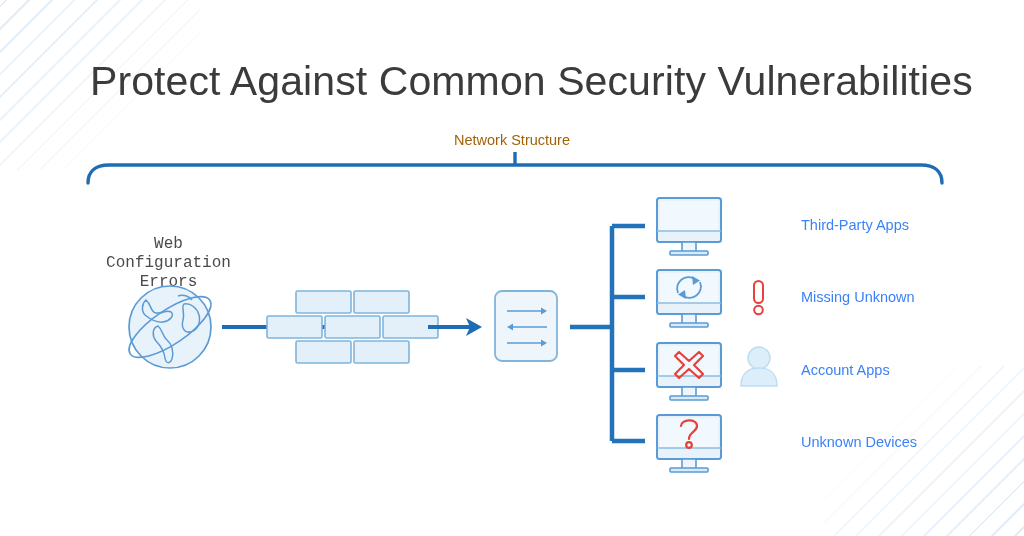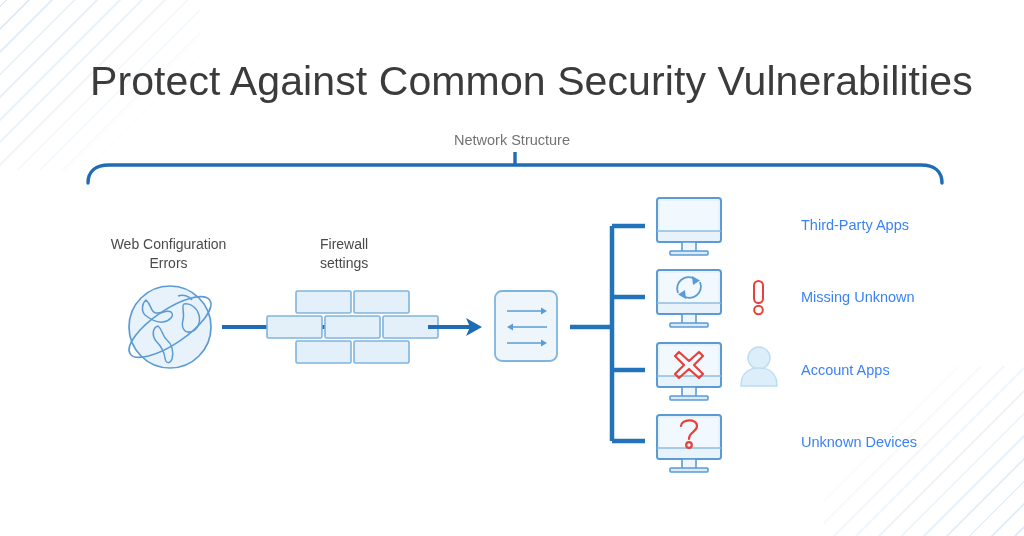--- a/index.html
+++ b/index.html
@@ -57,34 +57,35 @@
   }
 
   
   #net-label {
     position: absolute;
     left: 0;
     top: 132px;
     width: 1024px;
     text-align: center;
     font-size: 14.5px;
-    color: #737373;
+    color: #a16207;
   }
   #brace-svg {
     position: absolute;
     left: 85px;
     top: 152px;
   }
 
   
   .nodelabel {
     position: absolute;
-    font-size: 14px;
+    font-size: 16px;
     color: #4a4a4a;
     line-height: 19px;
+    font-family: Liberation Mono, monospace;
   }
   #lbl-web {
     left: 96px;
     top: 235px;
     width: 145px;
     text-align: center;
     white-space: pre-line;
   }
   #lbl-fw {
     left: 320px;
@@ -124,22 +125,20 @@
 
   <div id="net-label">Network Structure</div>
 
   <svg id="brace-svg" width="860" height="34" viewBox="0 0 860 34">
     <path d="M3 31 C 3 19, 11 13, 24 13 L 836 13 C 849 13, 857 19, 857 31" fill="none" stroke="#1f6cb4" stroke-width="3.4" stroke-linecap="round"></path>
     <line x1="430" y1="0" x2="430" y2="13" stroke="#1f6cb4" stroke-width="3.4"></line>
   </svg>
 
   <div class="nodelabel" id="lbl-web">Web Configuration
 Errors</div>
-  <div class="nodelabel" id="lbl-fw">Firewall
-settings</div>
 
   <svg class="art" viewBox="0 0 1024 536">
 
     <g>
       <circle cx="170" cy="327" r="41" fill="#e8f2fb" stroke="#5b9bd5" stroke-width="1.7"></circle>
 
       <ellipse cx="170" cy="327" rx="48" ry="17" fill="none" stroke="#5b9bd5" stroke-width="1.6" transform="rotate(-34 170 327)"></ellipse>
 
       <path d="M146 300 C 152 305, 150 312, 156 313 C 163 314, 166 309, 171 312
                C 175 315, 170 321, 163 322 C 156 323, 150 319, 145 315

